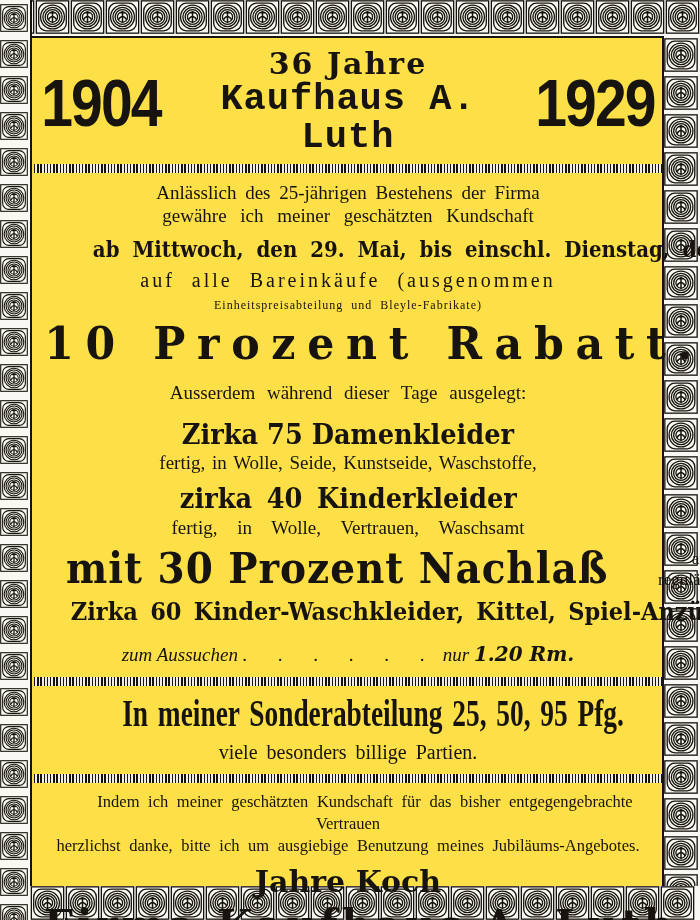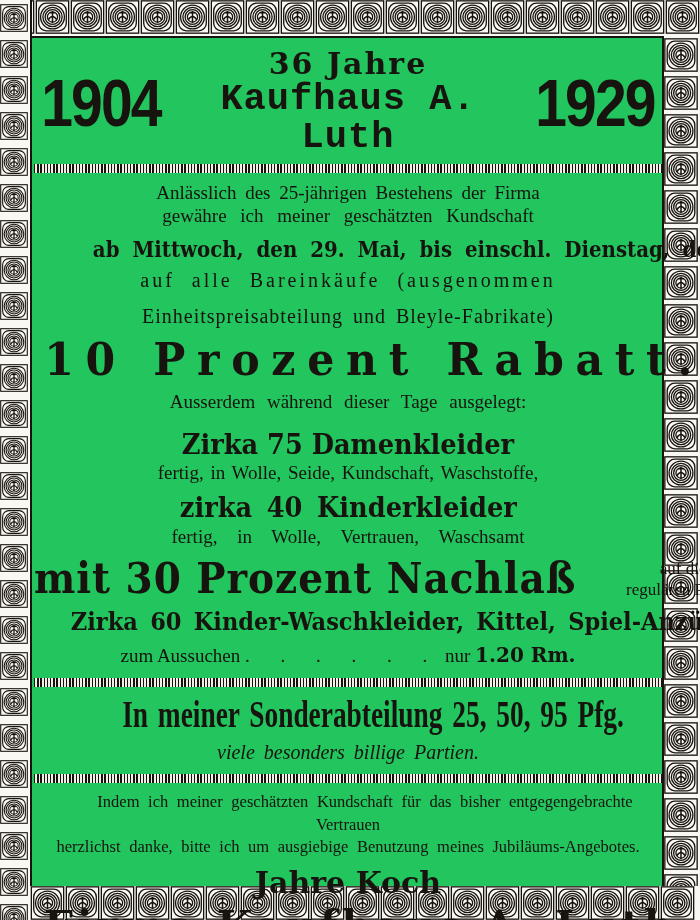--- a/index.html
+++ b/index.html
@@ -1,18 +1,18 @@
 <!DOCTYPE html>
 <html><head>
 <meta charset="utf-8">
 <style>
   html,body{margin:0;padding:0;background:#ffffff;}
   body{width:700px;height:920px;overflow:hidden;
        font-family:"Liberation Serif", serif;color:#17130e;}
-  .page{position:relative;width:700px;height:920px;background:#22c55e;overflow:hidden;}
+  .page{position:relative;width:700px;height:920px;background:#fde047;overflow:hidden;}
 
   
   .b-strip{position:absolute;display:flex;overflow:hidden;background:#faf8f2;}
   .b-top{top:0;left:0;right:0;height:36px;flex-direction:row;border-bottom:2px solid #17130e;}
   .b-bottom{bottom:0;left:30px;right:0;height:34px;flex-direction:row;align-items:flex-end;}
   .b-left{top:0;bottom:0;left:0;width:30px;flex-direction:column;border-right:2px solid #17130e;}
   .b-right{top:36px;bottom:34px;right:0;width:36px;flex-direction:column;border-left:2px solid #17130e;}
   .b-strip svg{flex:none;}
 
   
@@ -33,50 +33,50 @@
   .intro1{margin-top:6px;word-spacing:4px;}
   .intro2{word-spacing:9px;}
 
   .display{font-family:"DejaVu Serif", serif;font-weight:bold;white-space:nowrap;}
   .squeeze{display:inline-block;transform-origin:50% 50%;}
 
   .date{font-size:23px;margin-top:7px;}
   .date .squeeze{transform:scaleX(0.86);word-spacing:7px;}
 
   .scope1{margin-top:6px;font-size:20px;letter-spacing:3px;word-spacing:9px;}
-  .scope2{margin-top:12px;font-size:20px;letter-spacing:1px;word-spacing:4px;}
+  .scope2{margin-top:6px;font-size:12px;letter-spacing:1px;word-spacing:4px;}
 
   .rabatt{font-size:44px;margin:8px 0 2px 0;line-height:1.1;}
   .rabatt .squeeze{letter-spacing:12px;transform:scaleX(0.97);}
 
-  .ausserdem{margin-top:7px;word-spacing:7px;}
+  .ausserdem{margin-top:13px;word-spacing:7px;}
 
   .offer-t{font-size:27px;margin-top:16px;line-height:1.1;}
   .offer-t .squeeze{transform:scaleX(0.95);}
   .o2{margin-top:9px;}
   .o2 .squeeze{word-spacing:6px;}
   .offer-d1{margin-top:2px;word-spacing:2px;}
   .offer-d2{margin-top:3px;word-spacing:15px;}
 
   .nachlass-row{display:flex;align-items:center;justify-content:space-between;margin-top:8px;}
-  .nachlass{font-size:42px;line-height:1.05;}
+  .nachlass{font-size:42px;line-height:1.05;margin-left:32px;}
   .nachlass .squeeze{transform:scaleX(0.93);transform-origin:0 50%;letter-spacing:1px;}
   .aside{font-size:17px;line-height:1.25;text-align:center;flex:none;width:132px;}
 
   .offer3{font-size:25px;margin-top:7px;line-height:1.15;}
   .offer3 .squeeze{transform:scaleX(0.9);word-spacing:5px;}
 
-  .zum{margin-top:6px;}
+  .zum{margin-top:15px;font-style:italic;}
   .dots{letter-spacing:13px;}
   .price{font-family:"DejaVu Serif", serif;font-weight:bold;font-size:20px;}
 
   .sonder{margin-top:7px;font-family:Liberation Serif, serif;font-weight:bold;
           font-size:37px;white-space:nowrap;line-height:1.1;}
   .sonder .squeeze{transform:scaleX(0.74);word-spacing:4px;}
-  .viele{margin-top:5px;font-size:20px;word-spacing:4px;font-style:italic;}
+  .viele{margin-top:5px;font-size:20px;word-spacing:4px;}
 
   .closing{margin-top:7px;text-align:center;font-size:16.5px;line-height:1.35;word-spacing:4.5px;}
   .closing .l1{text-indent:34px;}
 
   .signature{font-size:30px;margin-top:8px;line-height:1.1;}
   .firma{font-size:42px;margin-top:5px;line-height:1.1;}
   .firma .squeeze{letter-spacing:4px;transform:scaleX(0.97);}
 </style>
 </head>
 <body>
@@ -1437,21 +1437,21 @@
 
     <div class="display rabatt">
       <span class="squeeze">10 Prozent Rabatt.</span>
     </div>
 
     <div class="serif ausserdem">Ausserdem während dieser Tage ausgelegt:</div>
 
     <div class="display offer-t">
       <span class="squeeze">Zirka 75 Damenkleider</span>
     </div>
-    <div class="serif offer-d1">fertig, in Wolle, Seide, Kundschaft, Waschstoffe,</div>
+    <div class="serif offer-d1">fertig, in Wolle, Seide, Kunstseide, Waschstoffe,</div>
 
     <div class="display offer-t o2">
       <span class="squeeze">zirka 40 Kinderkleider</span>
     </div>
     <div class="serif offer-d2">fertig, in Wolle, Vertrauen, Waschsamt</div>
 
     <div class="nachlass-row">
       <span class="display nachlass">
         <span class="squeeze">mit 30 Prozent Nachlaß</span>
       </span>

